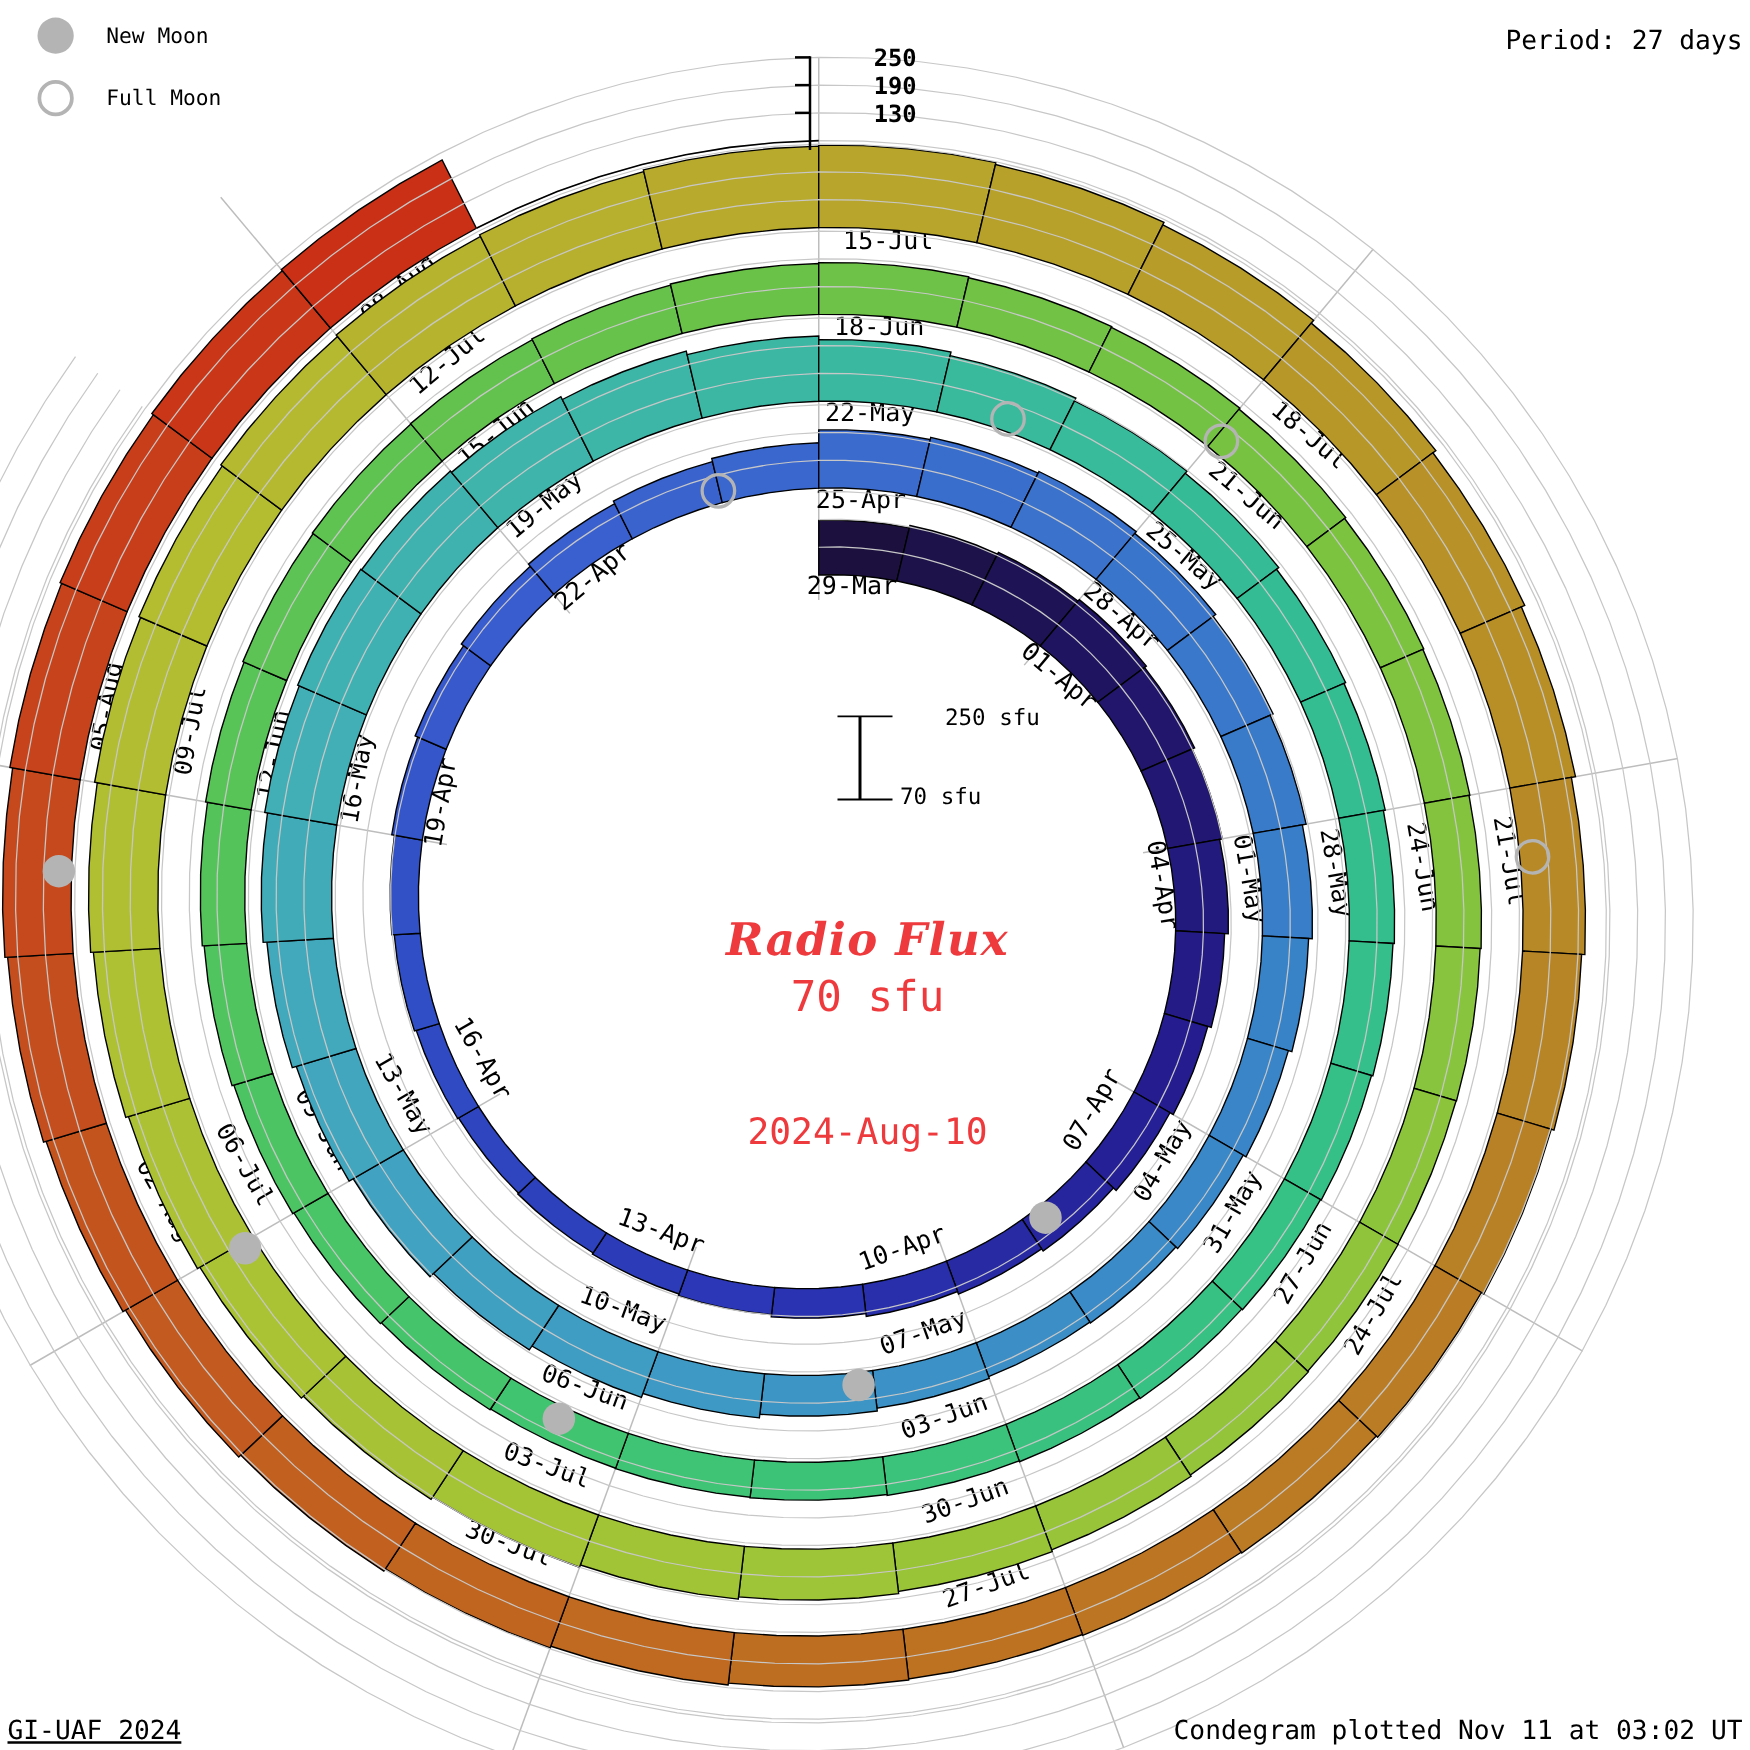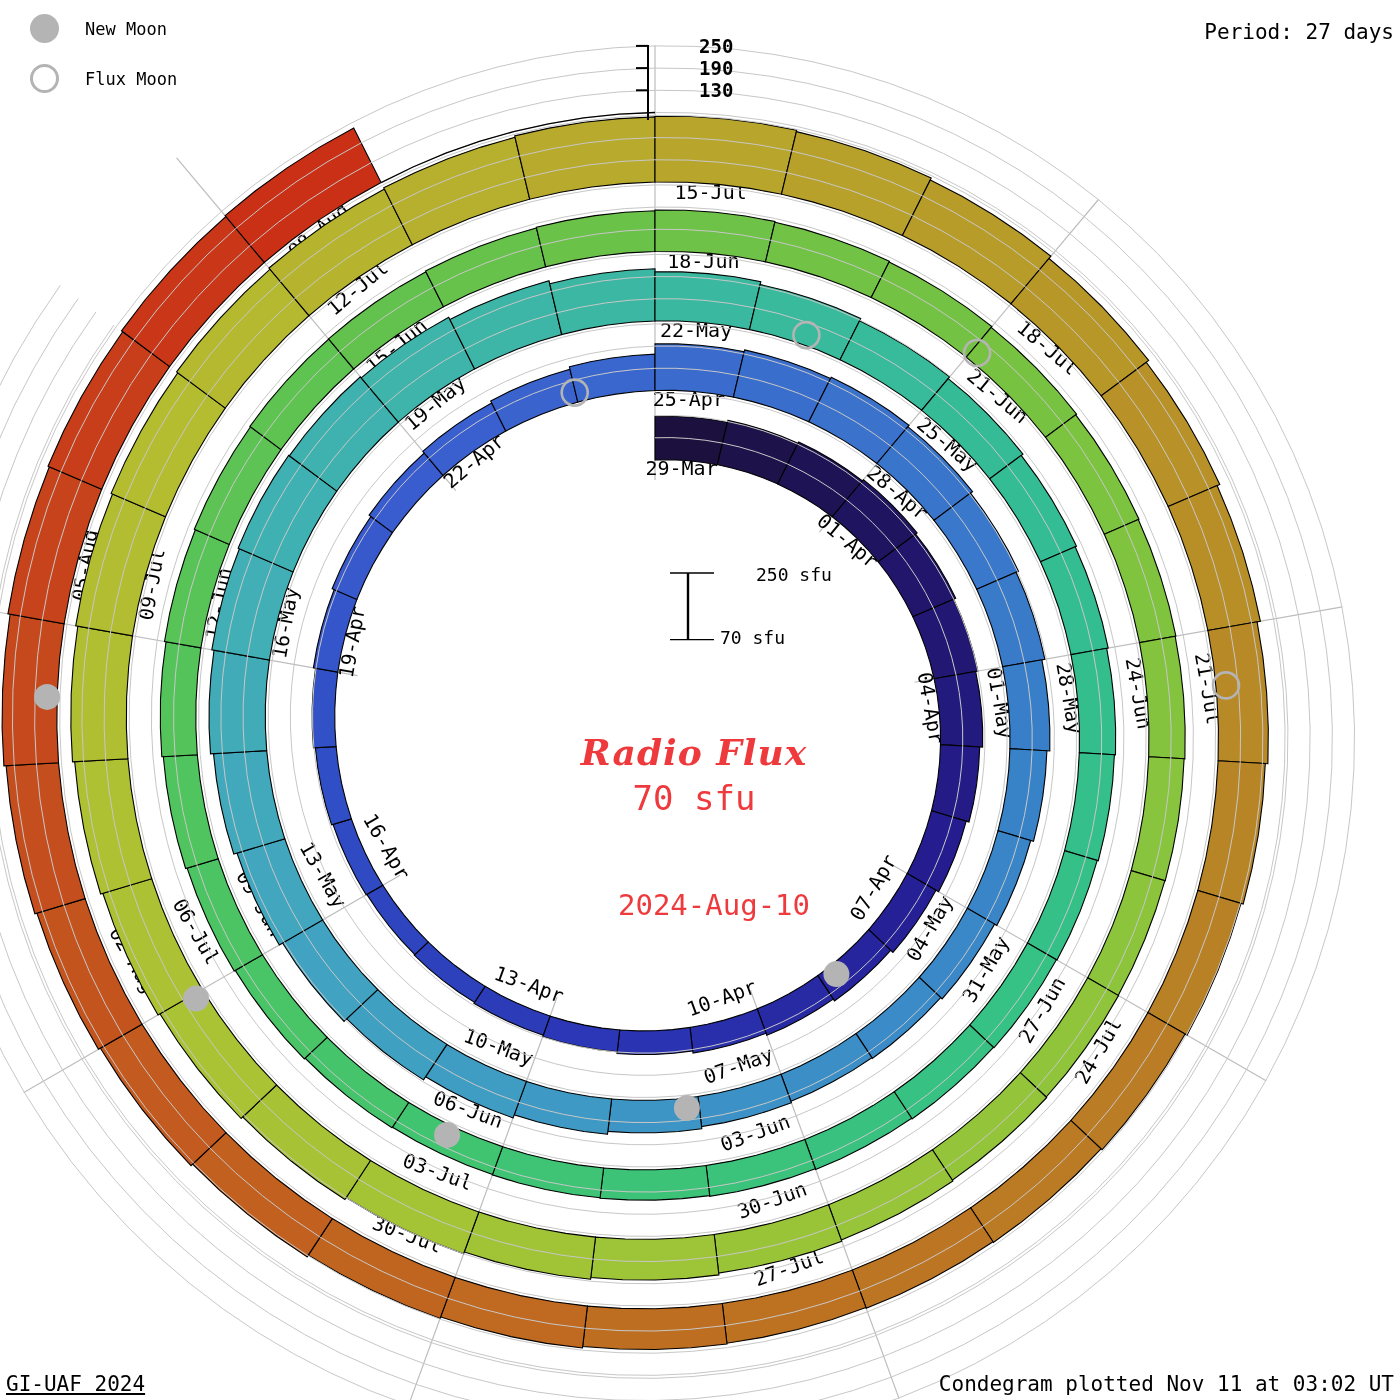--- a/index.html
+++ b/index.html
@@ -251,27 +251,27 @@
         <line x1="670" y1="639.6" x2="714" y2="639.6" stroke="#000" stroke-width="1.4"></line>
       </g>
     </svg>
 
   <div class="legend-row" style="left:30px;top:14px;">
     <span class="moon-dot filled"></span>
     <span class="legend-label">New Moon</span>
   </div>
   <div class="legend-row" style="left:30px;top:64px;">
     <span class="moon-dot open"></span>
-    <span class="legend-label">Flux Moon</span>
+    <span class="legend-label">Full Moon</span>
   </div>
 
   <div class="ov small-text" style="right:6px;top:20px;">Period: 27 days</div>
 
   <div class="ov scale-label" style="left:712px;top:564px;margin-left:44px;">250 sfu</div>
   <div class="ov scale-label" style="left:720px;top:627px;">70 sfu</div>
 
   <div class="ov center-red title-line" style="left:694px;top:731px;">Radio Flux</div>
   <div class="ov center-red value-line" style="left:694px;top:778px;">70 sfu</div>
-  <div class="ov center-red latest-line" style="left:694px;top:888px;margin-left:20px;">2024-Aug-10</div>
+  <div class="ov center-red latest-line" style="left:694px;top:888px;">2024-Aug-10</div>
 
   <div class="ov small-text" style="left:6px;bottom:4px;text-decoration:underline;">GI-UAF 2024</div>
   <div class="ov small-text" style="right:6px;bottom:4px;">Condegram plotted Nov 11 at 03:02 UT</div>
 </div>
 
 </body></html>

